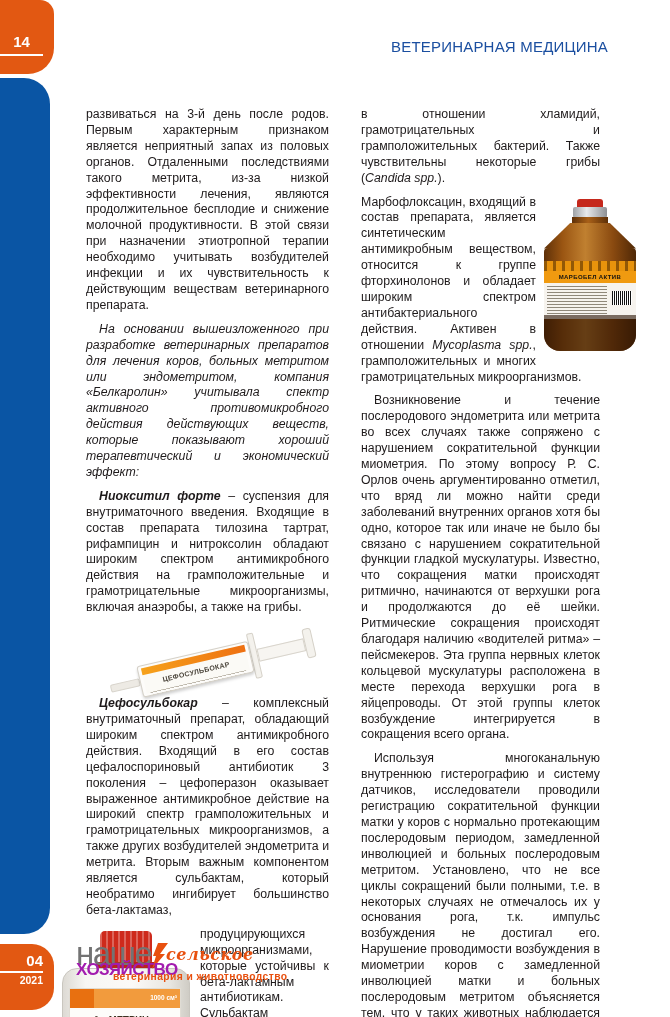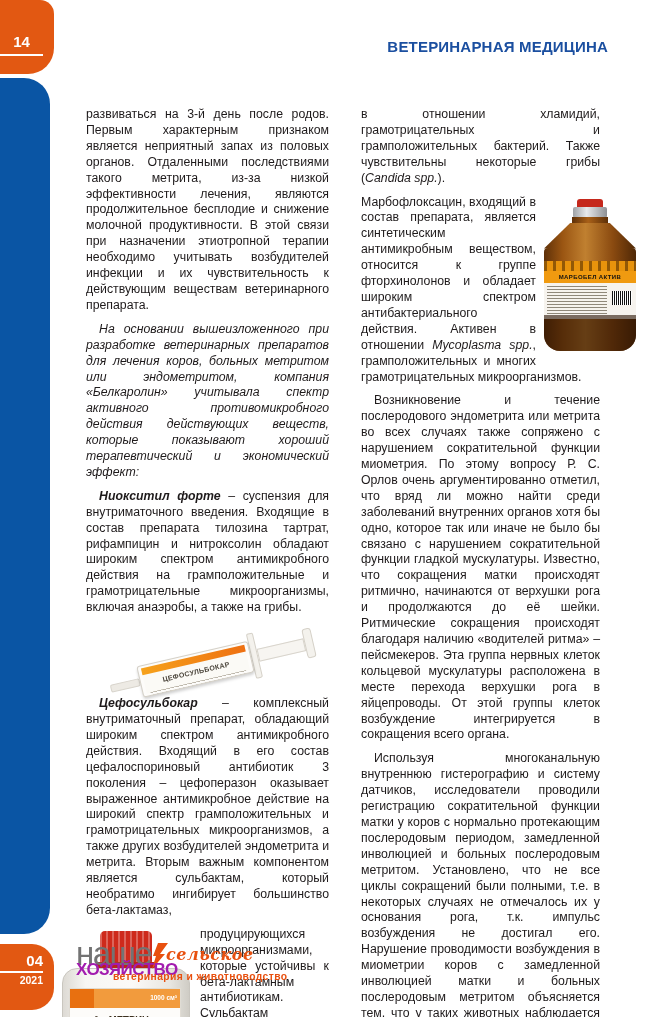--- a/index.html
+++ b/index.html
@@ -17,21 +17,21 @@
   .page-num{position:absolute;left:0;top:33px;width:43px;text-align:center;
     color:#fff;font-weight:bold;font-size:15px;}
   .page-num-line{position:absolute;left:0;top:54px;width:43px;height:2px;background:#fff;}
   .issue-num{position:absolute;left:0;top:952px;width:43px;text-align:right;
     color:#fff;font-weight:bold;font-size:15px;}
   .issue-line{position:absolute;left:0;top:971px;width:43px;height:2px;background:#fff;}
   .issue-year{position:absolute;left:0;top:974px;width:43px;text-align:right;
     color:#fff;font-weight:bold;font-size:10.5px;}
   
   .header-title{position:absolute;left:353px;top:38px;width:255px;text-align:right;
-    color:#1B4FA0;font-weight:bold;font-size:15px;letter-spacing:.2px;}
+    color:#1B4FA0;font-weight:normal;font-size:15px;letter-spacing:.2px;}
   
   .col{position:absolute;top:99px;font-size:12.3px;line-height:15.9px;text-align:justify;}
   .col-left{left:78px;width:259px;}
   .col-right{left:353px;width:255px;}
   p.body{margin:8px;text-indent:13px;}
   p.body.noind{text-indent:0;}
   p.italic{font-style:italic;}
   .lead{font-weight:bold;font-style:italic;}
   .species{font-style:italic;}
   .subheading{clear:both;color:#EF5310;font-weight:bold;font-size:17px;line-height:19px;

